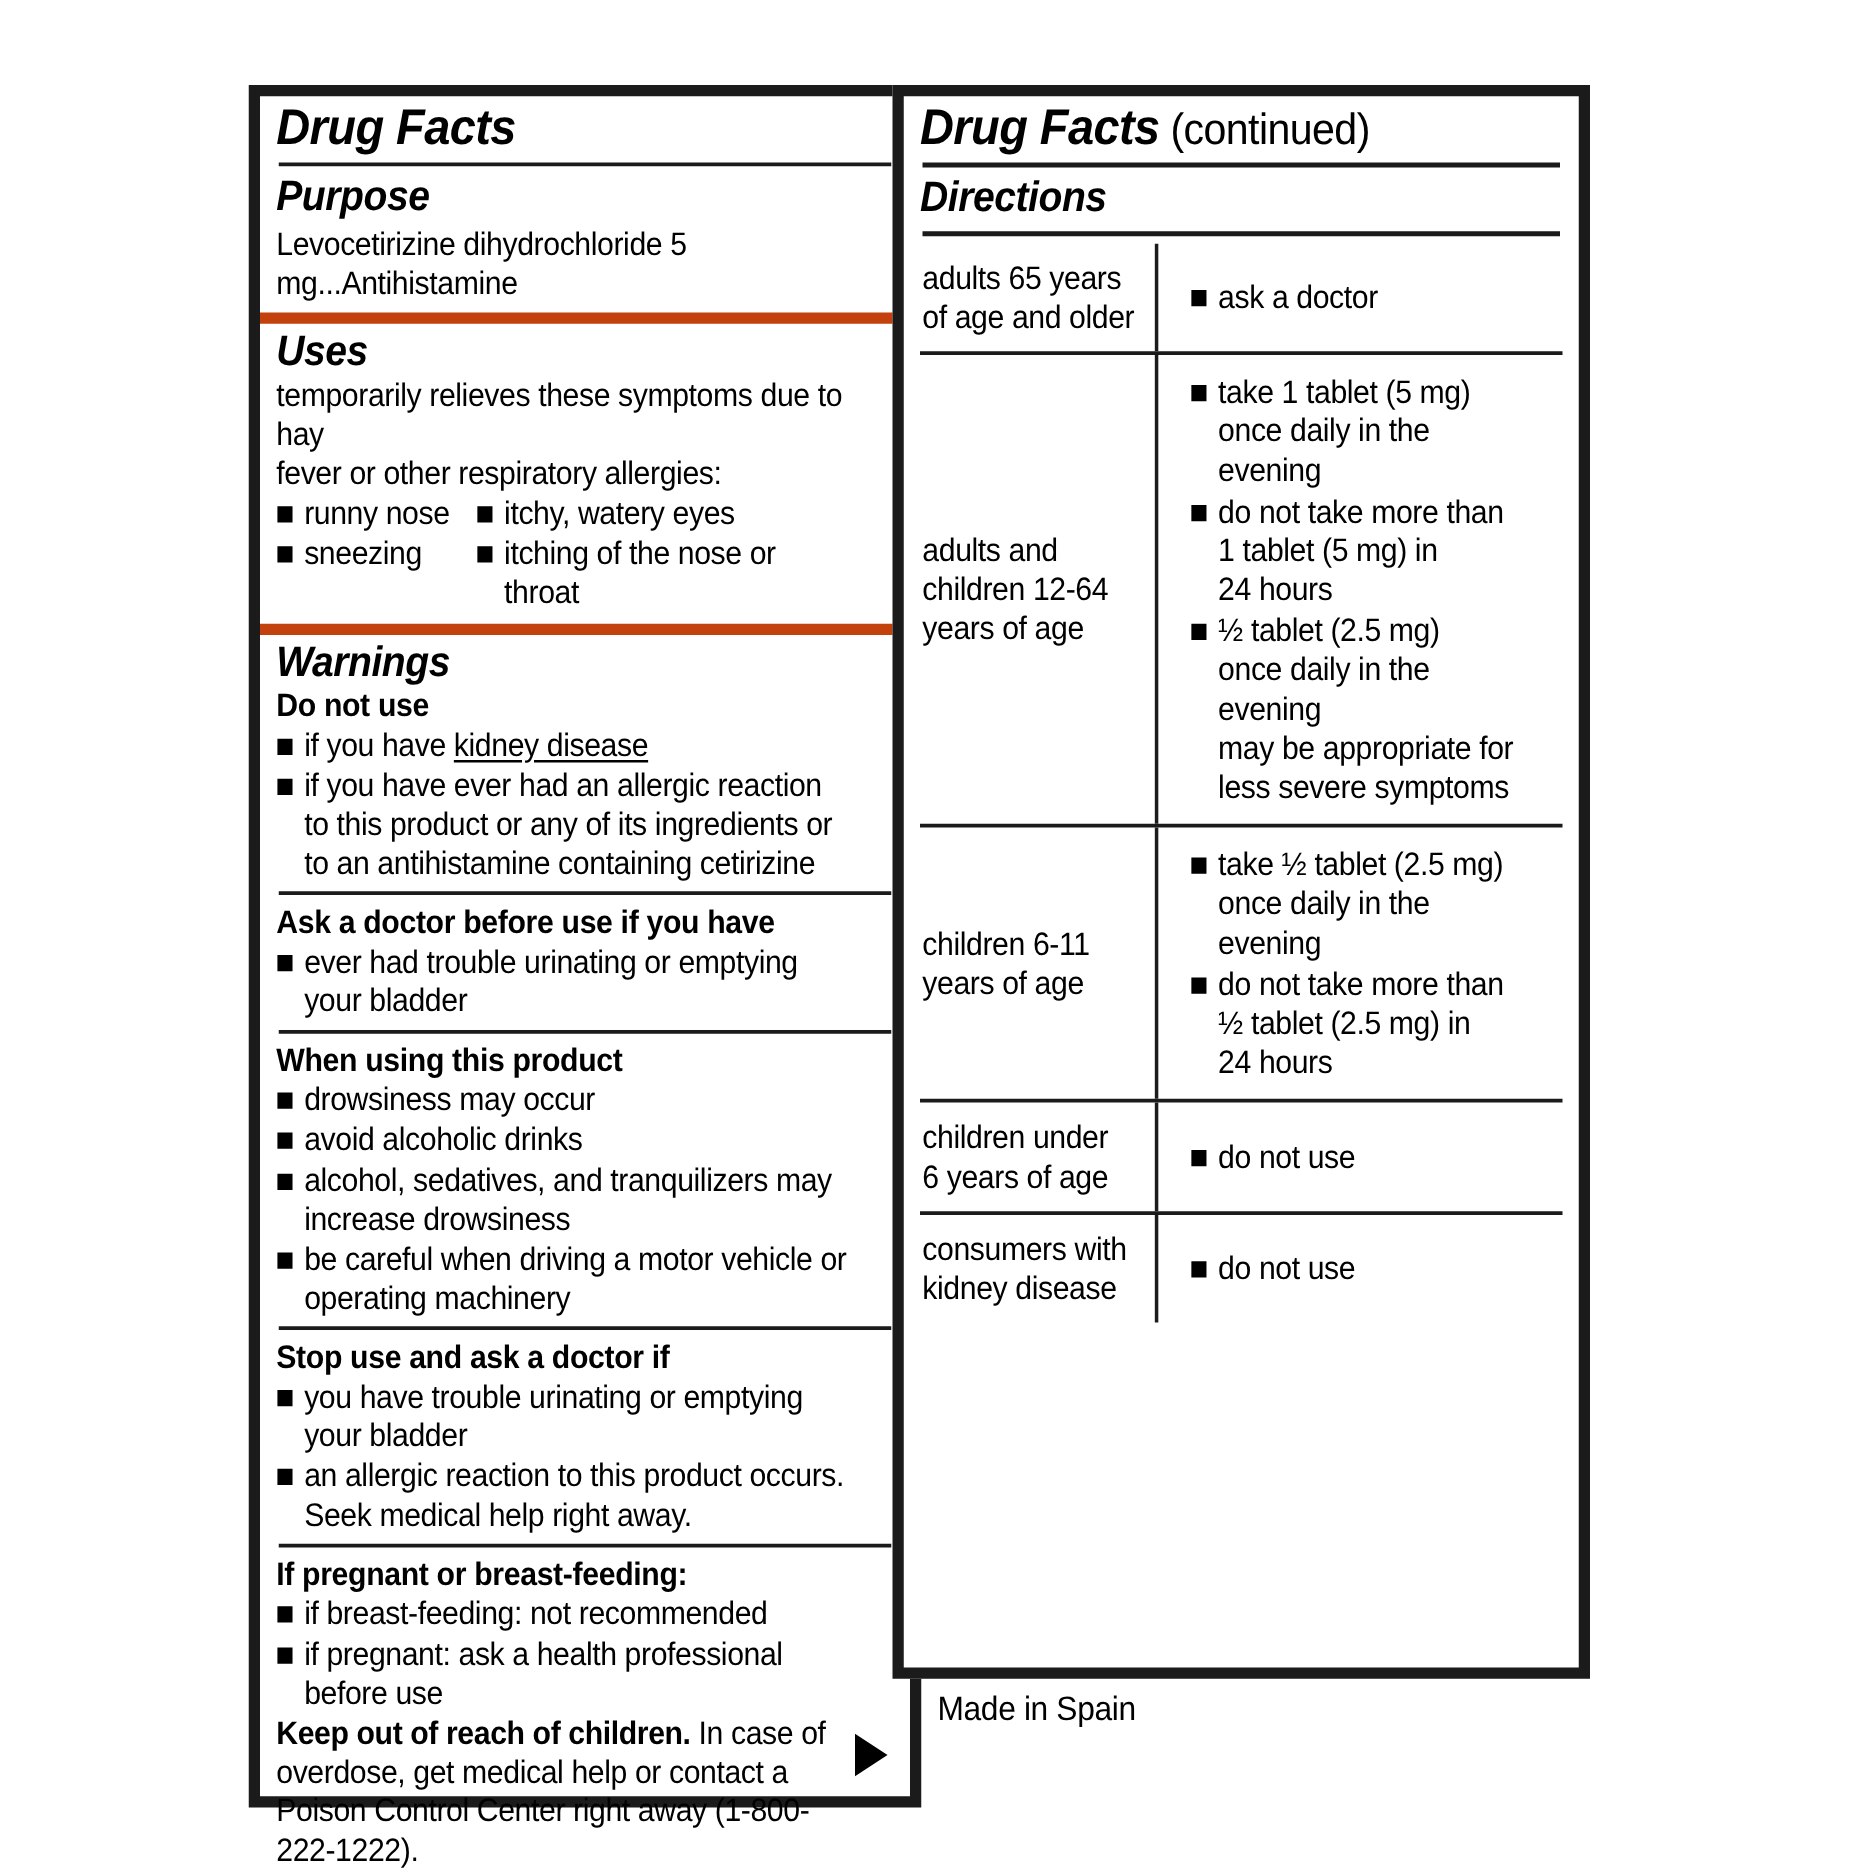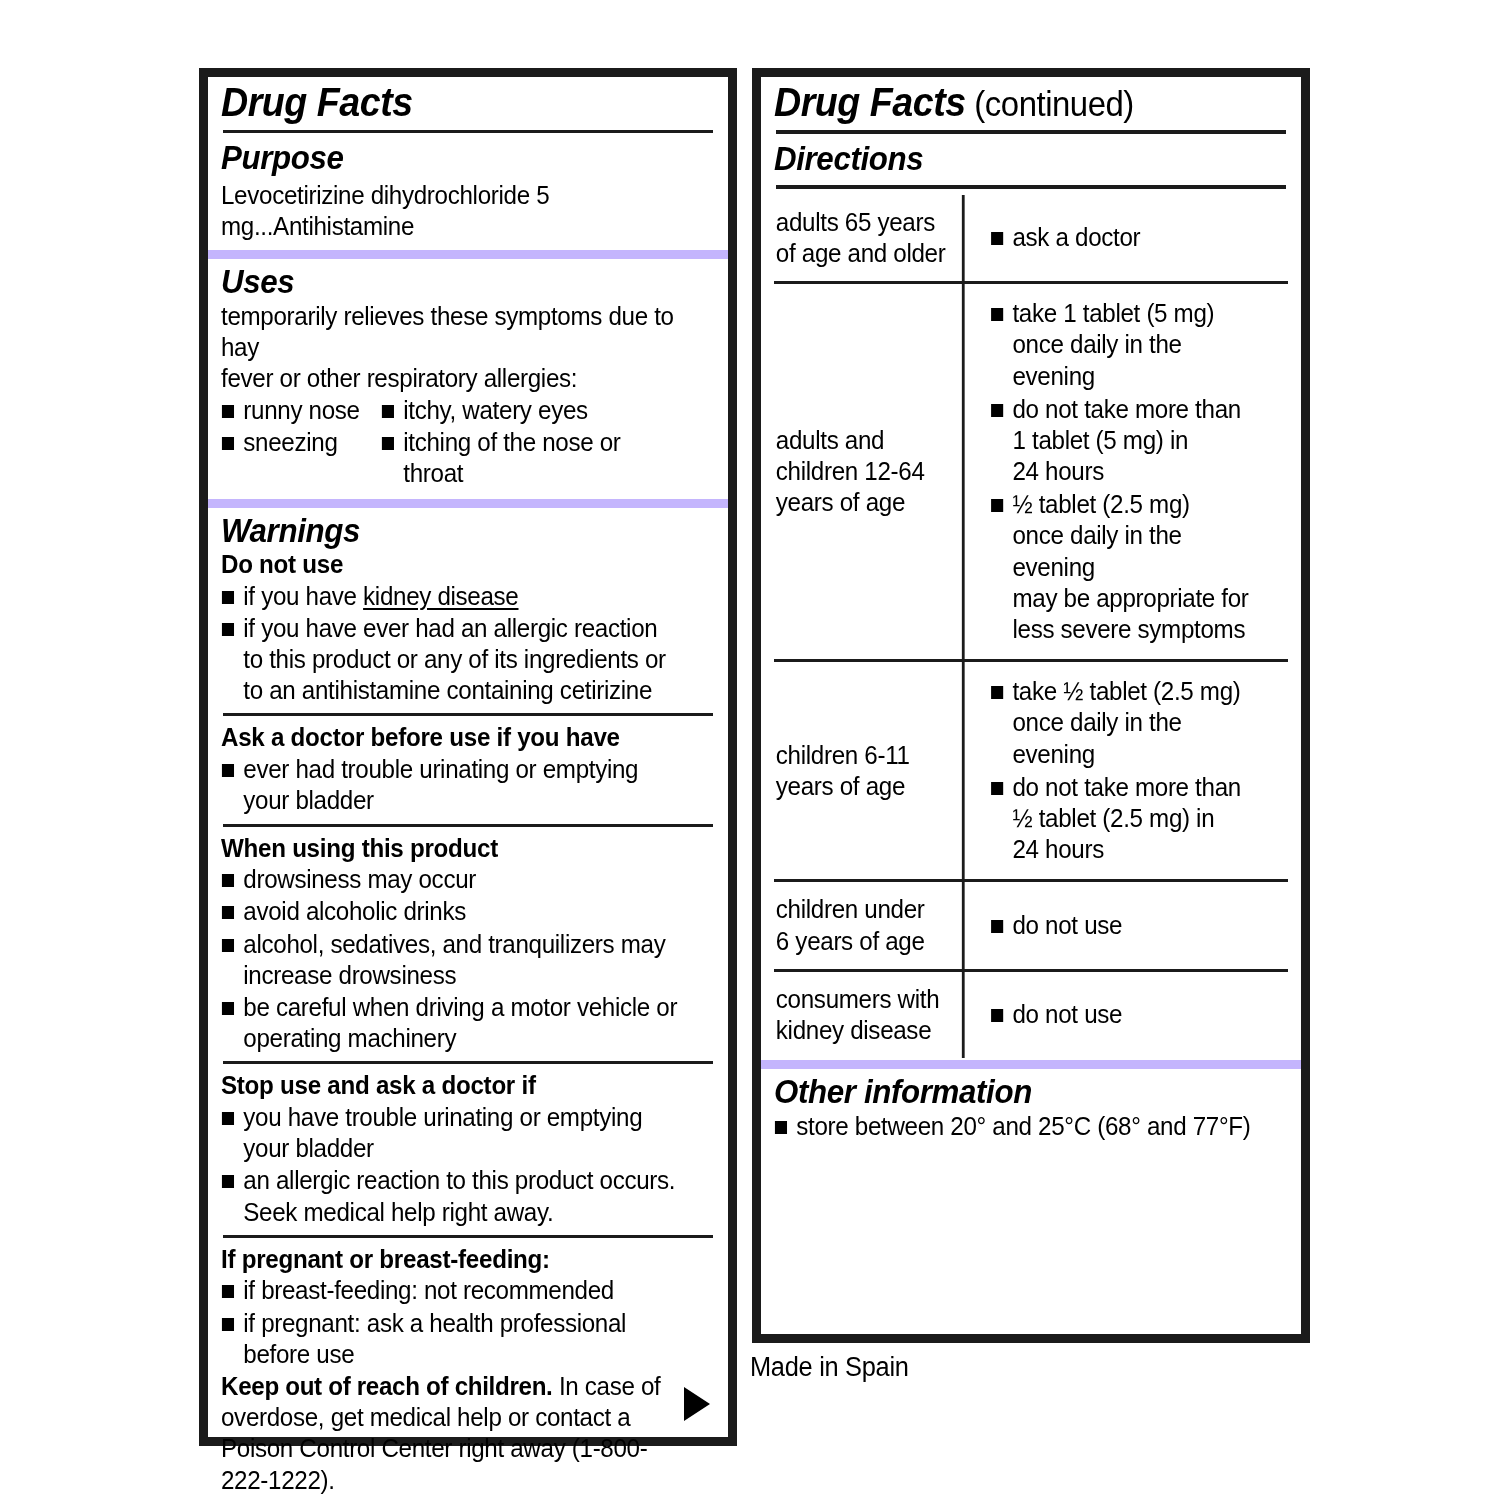--- a/index.html
+++ b/index.html
@@ -13,28 +13,28 @@
   .page{position:relative;width:1392px;height:1500px;}
 
   
   .panel{
     position:absolute;
     box-sizing:border-box;
     border:9px solid #1b1b1b;
     background:#fff;
   }
   #left-panel{ left:199px; top:68px; width:538px; height:1378px; }
-  #right-panel{ left:752px; top:68px; width:558px; height:1275px; }
+  #right-panel{ left:714px; top:68px; width:558px; height:1275px; }
 
   .sec{
     box-sizing:border-box;
     padding:4px 13px 8px 13px;
   }
   
-  .sec + .sec{ border-top:9px solid #c4b5fd; }
+  .sec + .sec{ border-top:9px solid #c2410c; }
 
   
   .rule{
     height:0;border-top:3px solid #1b1b1b;
     margin:7px 2px 6px 2px;
   }
   .rule.med{ border-top-width:4px; }
 
   
   .t-title{
@@ -296,26 +296,20 @@
           <div class="dcell-r t-body">
             <ul class="bl">
               <li>do not use</li>
             </ul>
           </div>
         </div>
 
       </div>
     </div>
 
-    <div class="sec">
-      <div class="t-sec">Other information</div>
-      <ul class="bl t-body">
-        <li>store between 20° and 25°C (68° and 77°F)</li>
-      </ul>
-    </div>
 
 
 
   </div>
 
   <div class="madein">Made in Spain</div>
 
 </div>
 
 </body></html>

